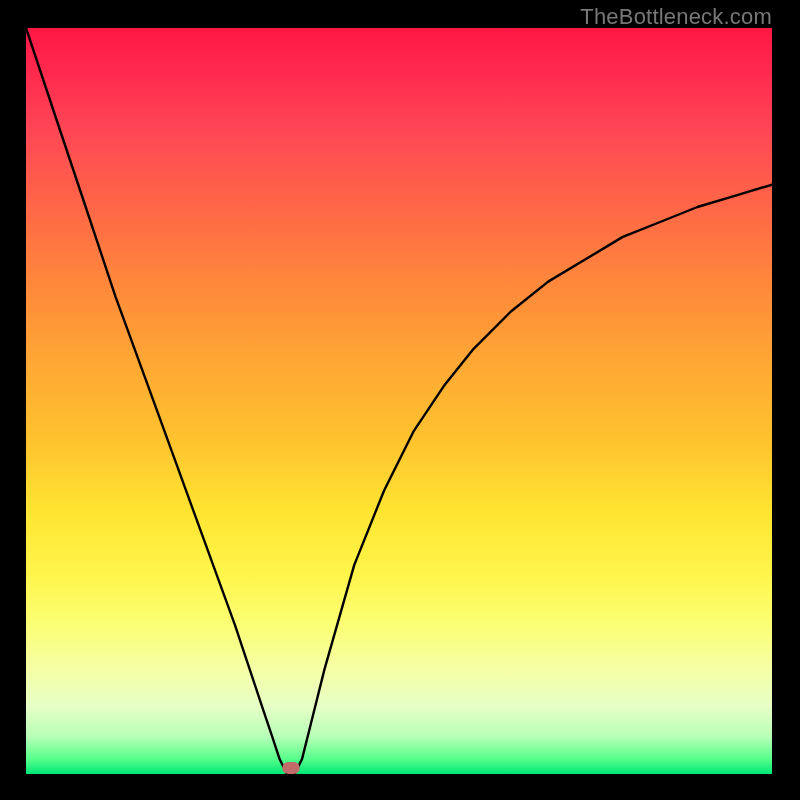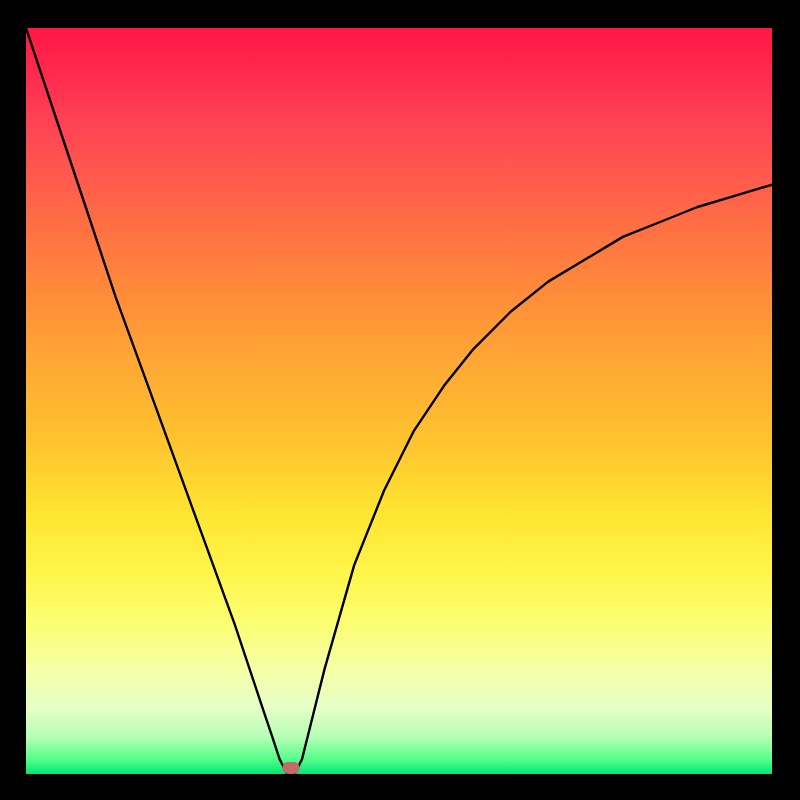--- a/index.html
+++ b/index.html
@@ -69,20 +69,21 @@
     border-radius: 6px / 5px;
     background: #c36a6a;
     z-index: 4;
     transform: translate(-50%, -50%);
   }
 </style>
 </head>
 <body>
 
 <div id="frame">
+  <div id="watermark">TheBottleneck.com</div>
 
   <div id="plot">
     <div class="gradient"></div>
     <svg id="curve" viewBox="0 0 746 746" preserveAspectRatio="none">
         <path d="M0.0 0.0 L29.8 89.5 L59.7 179.0 L89.5 268.6 L119.4 350.6 L149.2 432.7 L179.0 514.7 L208.9 596.8 L223.8 641.6 L238.7 686.3 L246.2 708.7 L253.6 731.1 L261.1 746.0 L268.6 746.0 L276.0 731.1 L283.5 701.2 L298.4 641.6 L328.2 537.1 L358.1 462.5 L387.9 402.8 L417.8 358.1 L447.6 320.8 L484.9 283.5 L522.2 253.6 L559.5 231.3 L596.8 208.9 L634.1 194.0 L671.4 179.0 L708.7 167.9 L746.0 156.7" fill="none" stroke="#000000" stroke-width="2.4" stroke-linejoin="round" stroke-linecap="round"></path>
       </svg>
     <div id="marker" style="left: 264.83px; top: 740.032px; background: rgb(195, 106, 106);"></div>
   </div>
 </div>
 

